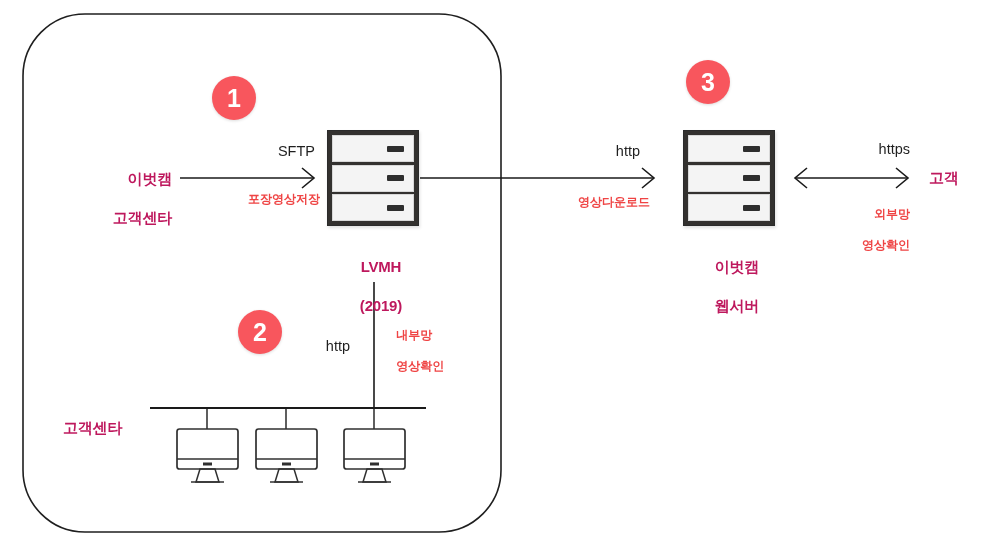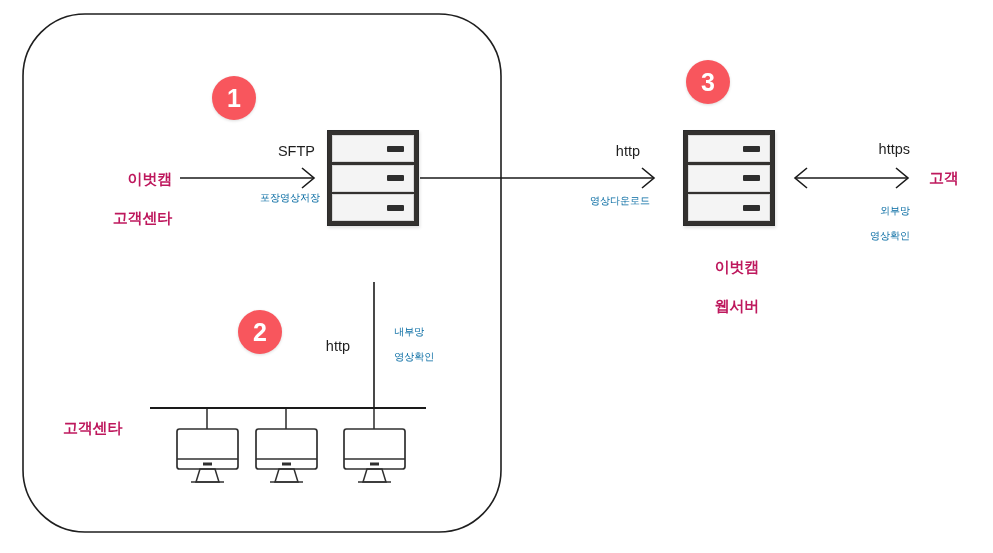--- a/index.html
+++ b/index.html
@@ -36,23 +36,23 @@
     font-size: 15px;
     letter-spacing: -0.2px;
     text-align: center;
   }
   .lbl-proto {
     font-size: 14.5px;
     font-weight: normal;
     color: #1f1f1f;
   }
   .lbl-desc {
-    font-size: 10px;
-    font-weight: normal;
-    color: #0369a1;
+    font-size: 12px;
+    font-weight: bold;
+    color: #ef4444;
   }
   .lbl-node {
     font-weight: bold;
     font-size: 15px;
     text-align: center;
     letter-spacing: -0.2px;
   }
   .ta-center { text-align: right; }
   .ta-right  { text-align: right; }
 
@@ -176,20 +176,24 @@
 
   <div class="badge" style="left:212px; top:76px;">1</div>
   <div class="badge" style="left:238px; top:310px;">2</div>
   <div class="badge" style="left:686px; top:60px;">3</div>
 
   <div class="lbl lbl-bold ta-center" style="left:62px; top:150px; width:110px;">
     <span>이벗캠</span><br>
     <span>고객센타</span>
   </div>
 
+  <div class="lbl lbl-node" style="left:313px; top:238px; width:120px;">
+    <span>LVMH</span><br>
+    <span>(2019)</span>
+  </div>
 
   <div class="lbl lbl-node" style="left:669px; top:238px; width:120px;">
     <span>이벗캠</span><br>
     <span>웹서버</span>
   </div>
 
   <div class="lbl lbl-bold" style="left:929px; top:168px;">고객</div>
 
   <div class="lbl lbl-bold" style="left:63px; top:418px;">고객센타</div>
 

